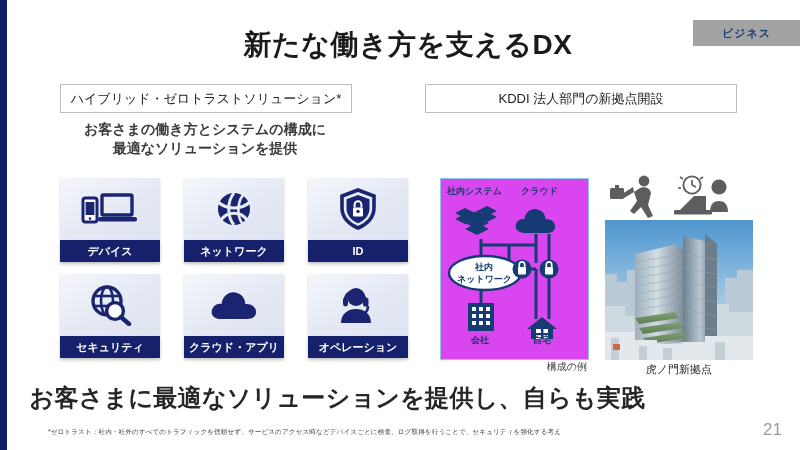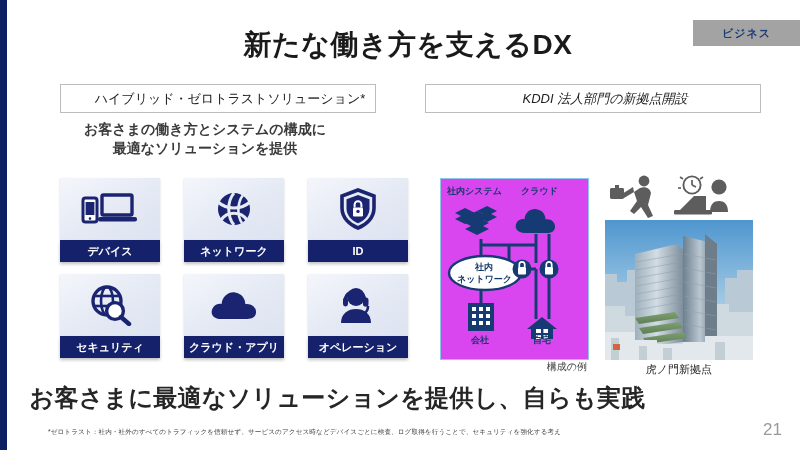--- a/index.html
+++ b/index.html
@@ -46,24 +46,23 @@
     padding-left: 8px;
   }
   .panel-head {
     position: absolute;
     height: 27px;
     border: 1px solid #bdbdbd;
     background: #ffffff;
     display: flex; align-items: center; justify-content: center;
     font-size: 13px;
     color: #222222;
-    padding-left: 24px;
   }
   .panel-head.left  { left: 60px;  top: 84px; width: 290px; }
-  .panel-head.right { left: 425px; top: 84px; width: 310px; font-style: italic; }
+  .panel-head.right { left: 425px; top: 84px; width: 310px; }
 
   .panel-sub {
     position: absolute;
     text-align: center;
     font-size: 14px;
     font-weight: bold;
     color: #3b3b3b;
     line-height: 1.35;
   }
   .panel-sub.left  { left: 60px;  top: 120px; width: 290px; }

